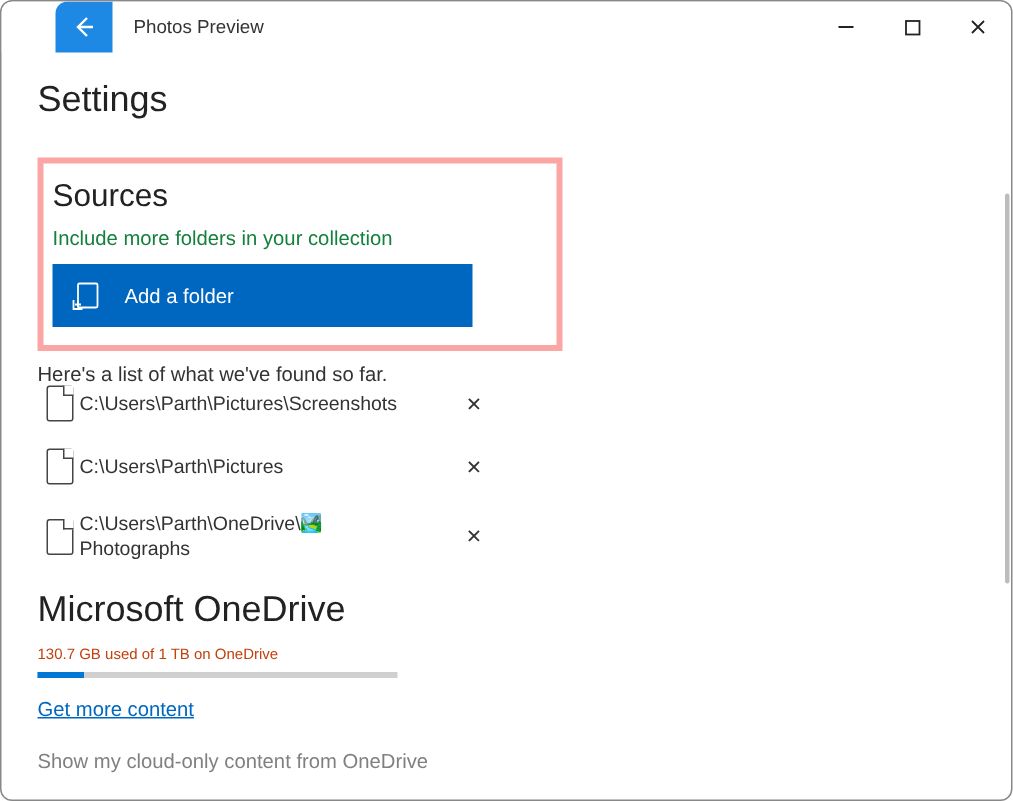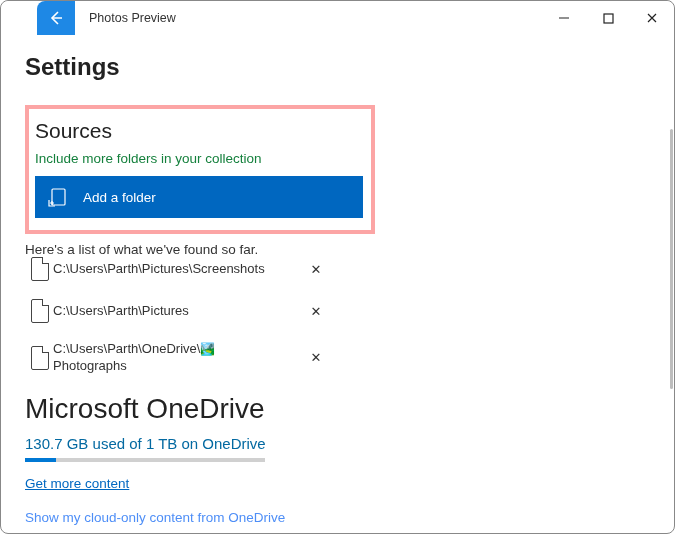--- a/index.html
+++ b/index.html
@@ -42,21 +42,21 @@
       color: #222; font-size: 13px;
     }
     .content {
       padding: 18px 24px 8px 24px;
       height: calc(534px - 34px);
       overflow: hidden;
       position: relative;
     }
     .page-title {
       font-size: 24px;
-      font-weight: 700;
+      font-weight: 400;
       color: #222;
       margin-bottom: 24px;
     }
     .highlight {
       border: 4px solid #fca5a5;
       padding: 10px 10px 12px 6px;
       width: 350px;
       margin-bottom: 8px;
     }
     .section-title {
@@ -68,21 +68,21 @@
     .section-sub {
       font-size: 13.5px;
       color: #15803d;
       margin-bottom: 10px;
     }
     .addfolder {
       display: flex; align-items: center;
       background: #0067c0;
       color: #fff;
       height: 42px;
-      width: 328px;
+      width: 280px;
       padding-left: 12px;
       gap: 14px;
       font-size: 13.5px;
       cursor: pointer;
     }
     .listdesc {
       font-size: 13.5px;
       color: #333;
       margin: 8px 0 0 0;
     }
@@ -112,50 +112,50 @@
       flex: 1;
       line-height: 1.3;
     }
     .remove {
       color: #333;
       font-size: 13px;
       cursor: pointer;
       width: 18px; text-align: center;
     }
     .od-title {
-      font-size: 28px;
+      font-size: 24px;
       font-weight: 400;
       margin-top: 18px;
       margin-bottom: 10px;
       color: #222;
     }
     .od-usage {
-      font-size: 15px;
-      color: #0369a1;
+      font-size: 10px;
+      color: #c2410c;
       margin-bottom: 6px;
     }
     .progress {
       width: 240px; height: 4px;
       background: #d0d0d0;
       margin-bottom: 12px;
     }
     .progress-fill {
       height: 100%;
       width: 13%;
       background: #0078d4;
     }
     .link {
       color: #0067c0;
       text-decoration: underline;
       font-size: 13.5px;
       cursor: pointer;
     }
     .cutoff {
       font-size: 13.5px;
-      color: #3b82f6;
+      color: #737373;
       margin-top: 18px;
       opacity: 0.9;
     }
     .scrollbar {
       position: absolute;
       right: 1px; top: 94px;
       width: 3px; height: 260px;
       background: #bdbdbd;
       border-radius: 2px;
     }

